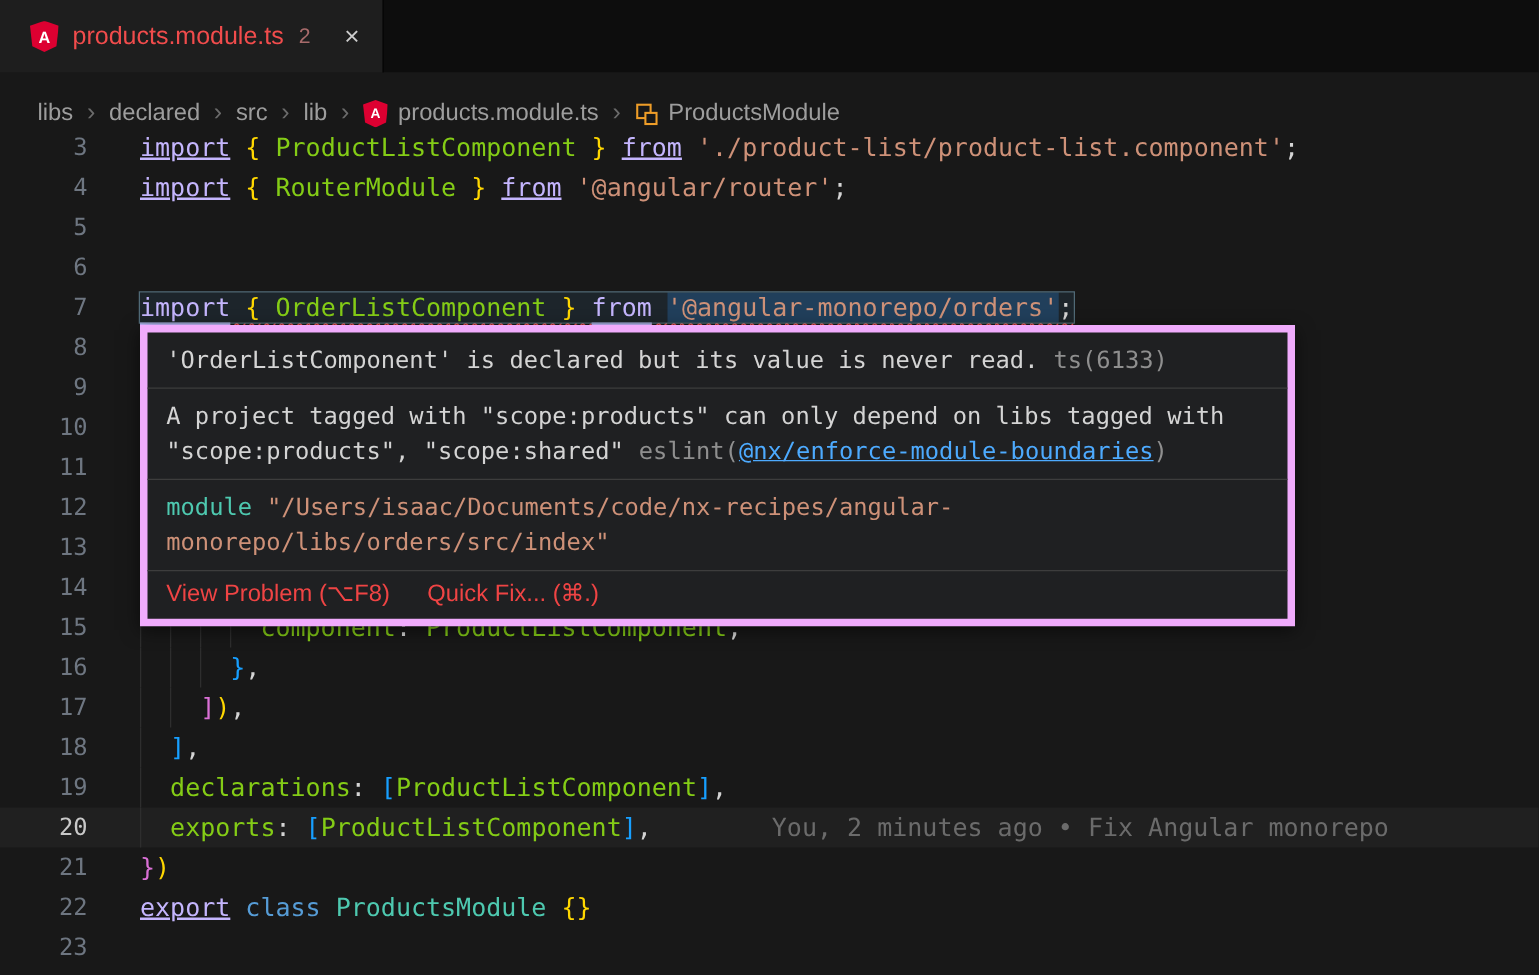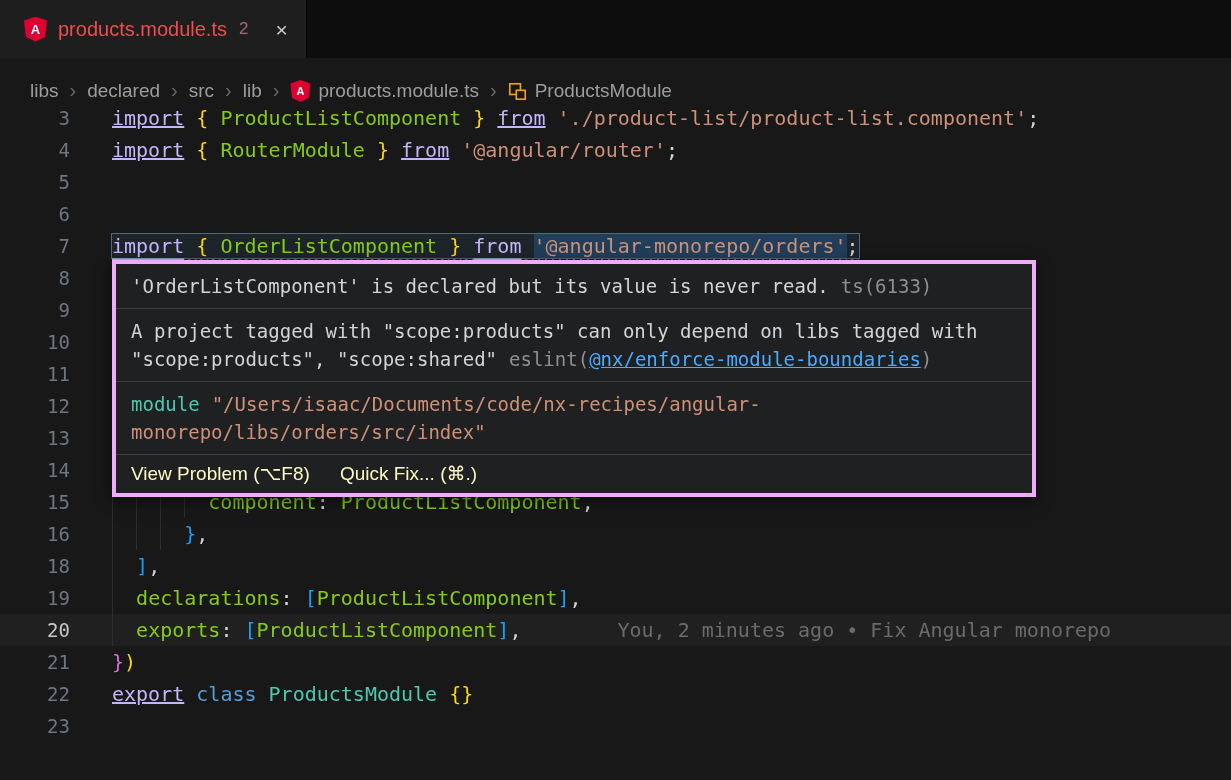--- a/index.html
+++ b/index.html
@@ -70,35 +70,35 @@
     text-decoration:underline wavy #f14c4c;
     text-decoration-thickness:1.4px;
     text-underline-offset:5px;
     text-decoration-skip-ink:none;
   }
   .blame { margin-left:96px; color:#6b6b6b; }
 
   
   .hover {
     position:absolute; left:112px; top:158px; width:924px;
-    background:#1f2022; border:4px solid #f0abfc;
+    background:#1f2022; border:6px solid #f0abfc;
     box-shadow:0 4px 14px rgba(0,0,0,0.55); z-index:10;
     font-family:"DejaVu Sans Mono", monospace; font-size:19px; color:#d4d4d4;
   }
   .hv-row { padding:8px 15px; border-bottom:1px solid #3d3d3d; line-height:28px; }
   .hv-dim { color:#8f8f8f; }
   .ml { margin-left:12px; }
   .hv-link { color:#4daafe; text-decoration:underline; cursor:pointer; }
   .hv-kw { color:#4EC9B0; margin-right:12px; }
   .hv-str { color:#CE9178; }
   .hv-actions {
     display:flex; gap:30px; padding:6px 15px; line-height:26px;
     font-family:"Liberation Sans", sans-serif; font-size:19px;
   }
-  .hv-action { color:#fef9c3; cursor:pointer; text-decoration:none; }
+  .hv-action { color:#ef4444; cursor:pointer; text-decoration:none; }
 </style>
 </head>
 <body>
 
 <div class="tabbar">
   <div class="tab">
     <span class="ng-icon">A</span>
     <span class="tab-title">products.module.ts</span>
     <span class="tab-badge">2</span>
     <span class="tab-close">×</span>
@@ -179,20 +179,24 @@
       </div>
       <div class="row">
         <span class="ln">15</span>
         <span class="lc"><i class="guide" style="left: 0px;"></i><i class="guide" style="left: 24px;"></i><i class="guide" style="left: 48px;"></i><i class="guide" style="left: 72px;"></i><span class="tokens"><span class="t-fg">        </span><span class="t-id">component</span><span class="t-fg">: </span><span class="t-id">ProductListComponent</span><span class="t-fg">,</span></span></span>
       </div>
       <div class="row">
         <span class="ln">16</span>
         <span class="lc"><i class="guide" style="left: 0px;"></i><i class="guide" style="left: 24px;"></i><i class="guide" style="left: 48px;"></i><span class="tokens"><span class="t-fg">      </span><span class="t-b3">}</span><span class="t-fg">,</span></span></span>
       </div>
       <div class="row">
+        <span class="ln">17</span>
+        <span class="lc"><i class="guide" style="left: 0px;"></i><i class="guide" style="left: 24px;"></i><span class="tokens"><span class="t-fg">    </span><span class="t-b2">]</span><span class="t-b1">)</span><span class="t-fg">,</span></span></span>
+      </div>
+      <div class="row">
         <span class="ln">18</span>
         <span class="lc"><i class="guide" style="left: 0px;"></i><span class="tokens"><span class="t-fg">  </span><span class="t-b3">]</span><span class="t-fg">,</span></span></span>
       </div>
       <div class="row">
         <span class="ln">19</span>
         <span class="lc"><i class="guide" style="left: 0px;"></i><span class="tokens"><span class="t-fg">  </span><span class="t-id">declarations</span><span class="t-fg">: </span><span class="t-b3">[</span><span class="t-id">ProductListComponent</span><span class="t-b3">]</span><span class="t-fg">,</span></span></span>
       </div>
       <div class="row active-line">
         <span class="ln active">20</span>
         <span class="lc"><i class="guide" style="left: 0px;"></i><span class="tokens"><span class="t-fg">  </span><span class="t-id">exports</span><span class="t-fg">: </span><span class="t-b3">[</span><span class="t-id">ProductListComponent</span><span class="t-b3">]</span><span class="t-fg">,</span></span><span class="blame">You, 2 minutes ago • Fix Angular monorepo</span></span>

